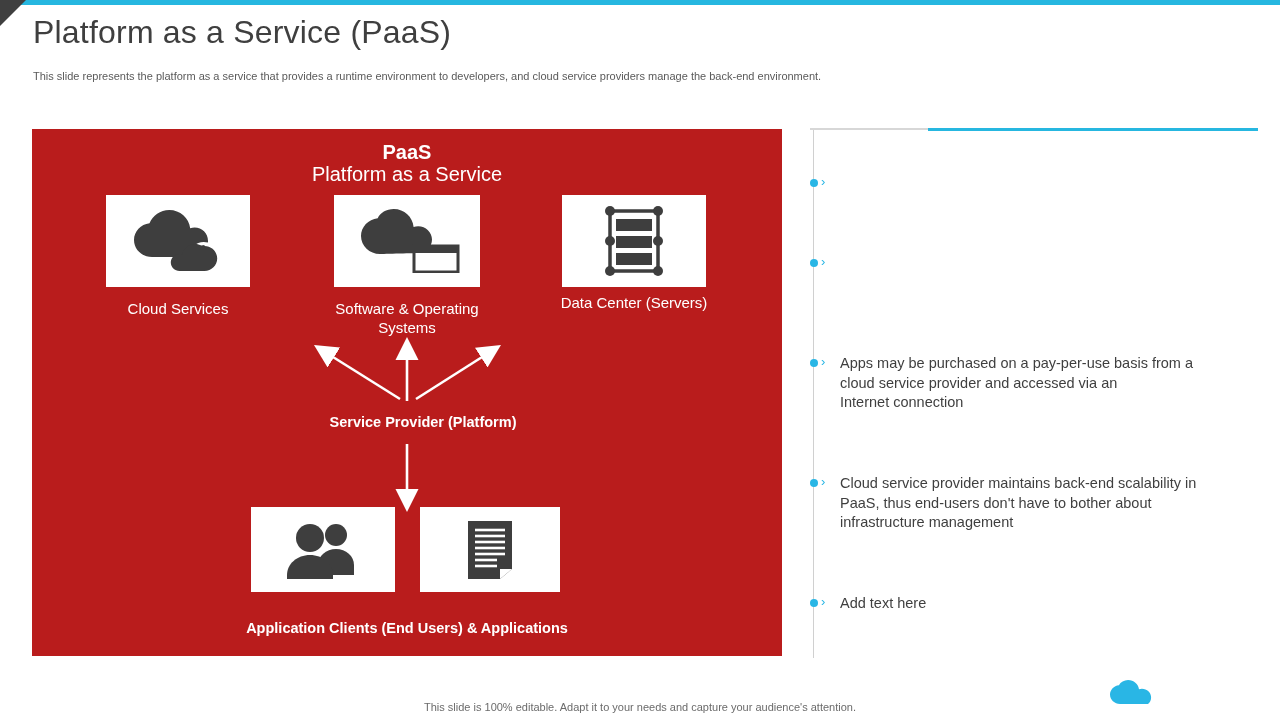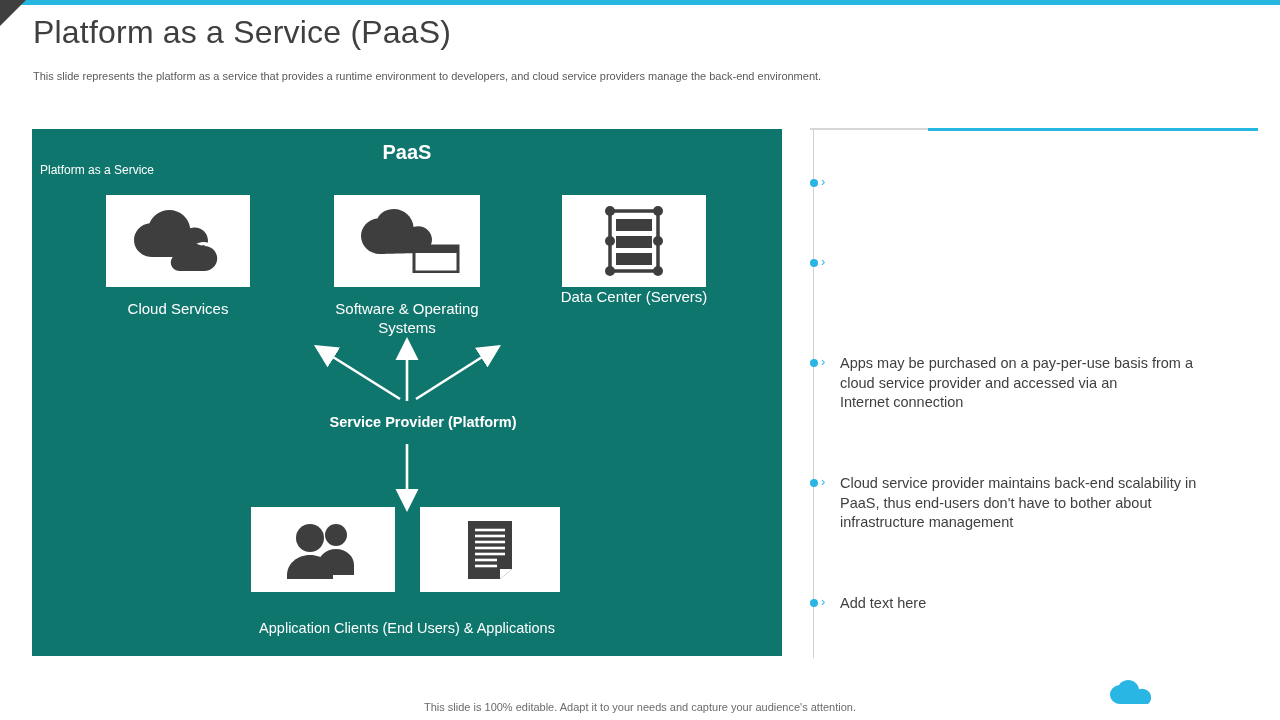--- a/index.html
+++ b/index.html
@@ -44,34 +44,34 @@
     font-size: 11px;
     color: #5a5a5a;
     white-space: nowrap;
   }
 
   
   .diagram-panel {
     position: absolute;
     left: 32px; top: 129px;
     width: 750px; height: 527px;
-    background: #0f766e;
+    background: #b91c1c;
   }
   .paas-title {
     position: absolute; left: 0; top: 12px; width: 750px;
     text-align: center;
     color: #ffffff;
     font-size: 20px;
     font-weight: bold;
   }
   .paas-sub {
-    position: absolute; left: 8px; top: 34px; width: 750px;
-    text-align: left;
-    color: #ffffff;
-    font-size: 12px;
+    position: absolute; left: 0; top: 34px; width: 750px;
+    text-align: center;
+    color: #ffffff;
+    font-size: 20px;
   }
 
   .tile {
     position: absolute;
     background: #ffffff;
     display: flex;
     align-items: center;
     justify-content: center;
   }
   .tile-label {
@@ -83,41 +83,41 @@
     width: 200px;
   }
 
   .tile-cloud { left: 74px; top: 66px; width: 144px; height: 92px; }
   .lbl-cloud  { left: 46px; top: 170px; }
 
   .tile-sw    { left: 302px; top: 66px; width: 146px; height: 92px; }
   .lbl-sw     { left: 275px; top: 170px; }
 
   .tile-dc    { left: 530px; top: 66px; width: 144px; height: 92px; }
-  .lbl-dc     { left: 502px; top: 158px; }
+  .lbl-dc     { left: 502px; top: 164px; }
 
   .tile-users { left: 219px; top: 378px; width: 144px; height: 85px; }
   .tile-doc   { left: 388px; top: 378px; width: 140px; height: 85px; }
 
   .svc-provider {
     position: absolute;
     left: 0; top: 285px; width: 750px;
     text-align: center;
     color: #ffffff;
     font-size: 14.5px;
     font-weight: bold;
     padding-left: 32px;
   }
   .app-clients {
     position: absolute;
     left: 0; top: 491px; width: 750px;
     text-align: center;
     color: #ffffff;
     font-size: 14.5px;
-    font-weight: normal;
+    font-weight: bold;
   }
   .arrows-svg { position: absolute; left: 0; top: 0; width: 750px; height: 527px; }
 
   
   .right-panel {
     position: absolute;
     left: 810px; top: 128px;
     width: 448px; height: 530px;
   }
   .right-rule {

